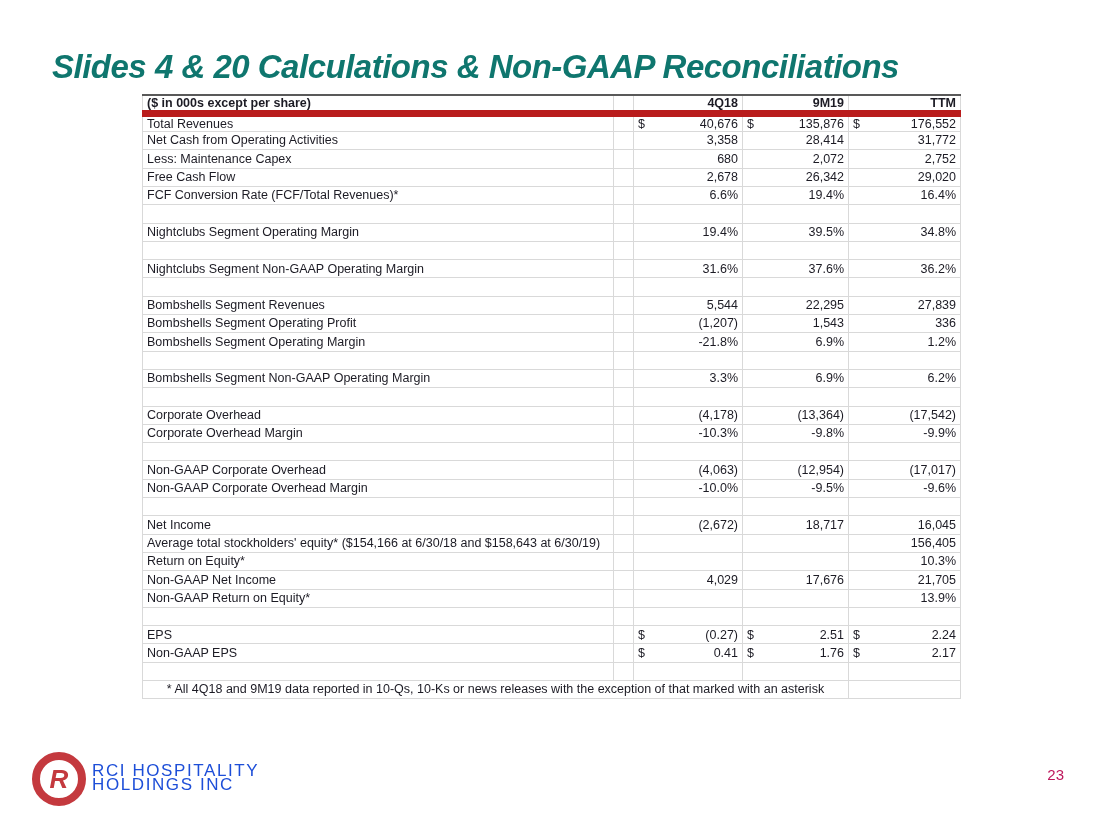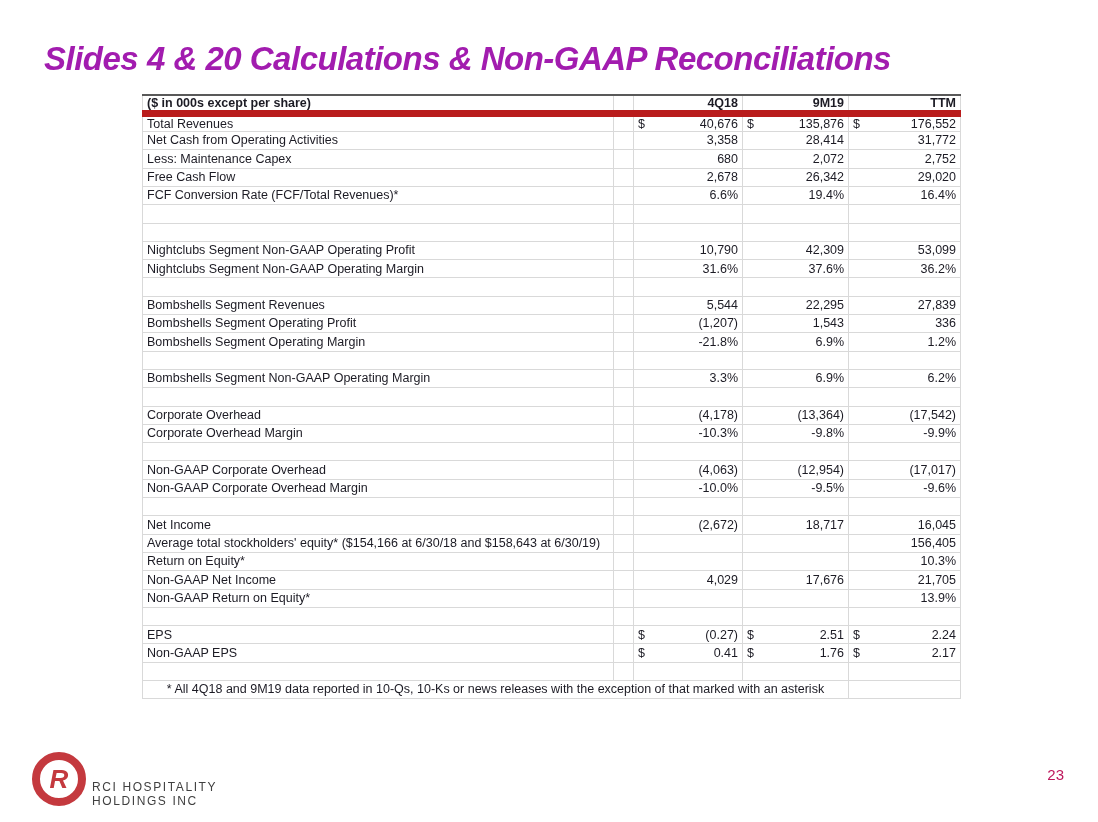--- a/index.html
+++ b/index.html
@@ -1,23 +1,23 @@
 <!DOCTYPE html>
 <html><head>
 <meta charset="utf-8">
 <style>
   html,body{margin:0;padding:0;}
   body{
     width:1098px;height:822px;position:relative;background:#ffffff;
     font-family:"Liberation Sans",sans-serif;overflow:hidden;
   }
   .title{
-    position:absolute;left:44px;top:40px;margin:0;
+    position:absolute;left:44px;top:40px;margin:8px;
     font-size:33px;font-weight:bold;font-style:italic;
-    color:#a21caf;letter-spacing:-0.5px;white-space:nowrap;
+    color:#0f766e;letter-spacing:-0.5px;white-space:nowrap;
   }
   table.fin{
     position:absolute;left:142px;top:94px;width:818px;
     border-collapse:collapse;table-layout:fixed;background:#ffffff;
     font-size:12.5px;color:#1c1b24;
   }
   table.fin td{
     border:1px solid #d9d9d9;height:18.3px;box-sizing:border-box;
     padding:0 4px;vertical-align:middle;white-space:nowrap;overflow:hidden;
     line-height:1;
@@ -33,22 +33,22 @@
   .acct{display:flex;justify-content:space-between;align-items:center;}
   td.footnote{text-align:center;}
   .logo{position:absolute;left:32px;top:752px;display:flex;align-items:flex-start;}
   .logo-mark{
     width:38px;height:38px;border:8px solid #c4393e;border-radius:50%;
     display:flex;align-items:center;justify-content:center;
     color:#c4393e;font-weight:bold;font-style:italic;font-size:26px;
     background:#ffffff;
   }
   .logo-text{
-    margin-left:6px;margin-top:28px;color:#404040;
-    font-size:12px;letter-spacing:1.6px;line-height:14px;white-space:nowrap;
+    margin-left:6px;margin-top:12px;color:#1d4ed8;
+    font-size:17px;letter-spacing:1.6px;line-height:14px;white-space:nowrap;
   }
   .page-number{
     position:absolute;right:34px;top:766px;font-size:15px;color:#be185d;
   }
 </style>
 </head>
 <body>
 
 <div>
 
@@ -123,32 +123,32 @@
           <td class="num">16.4%</td>
         </tr>
         <tr>
           <td class="label"></td>
           <td class="spacer"></td>
           <td class="num"></td>
           <td class="num"></td>
           <td class="num"></td>
         </tr>
         <tr>
-          <td class="label"></td>
-          <td class="spacer"></td>
-          <td class="num"></td>
-          <td class="num"></td>
-          <td class="num"></td>
-        </tr>
-        <tr>
-          <td class="label">Nightclubs Segment Non-GAAP Operating Profit</td>
-          <td class="spacer"></td>
-          <td class="num">10,790</td>
-          <td class="num">42,309</td>
-          <td class="num">53,099</td>
+          <td class="label">Nightclubs Segment Operating Margin</td>
+          <td class="spacer"></td>
+          <td class="num">19.4%</td>
+          <td class="num">39.5%</td>
+          <td class="num">34.8%</td>
+        </tr>
+        <tr>
+          <td class="label"></td>
+          <td class="spacer"></td>
+          <td class="num"></td>
+          <td class="num"></td>
+          <td class="num"></td>
         </tr>
         <tr>
           <td class="label">Nightclubs Segment Non-GAAP Operating Margin</td>
           <td class="spacer"></td>
           <td class="num">31.6%</td>
           <td class="num">37.6%</td>
           <td class="num">36.2%</td>
         </tr>
         <tr>
           <td class="label"></td>

